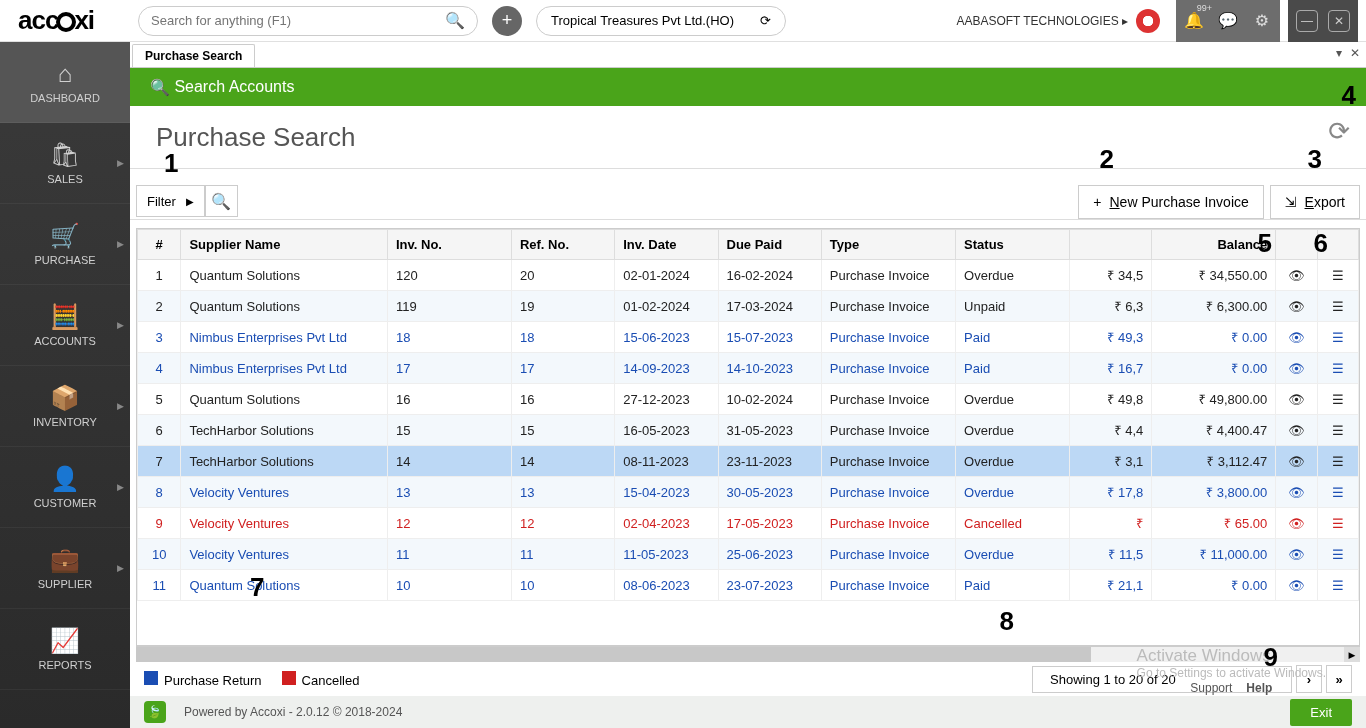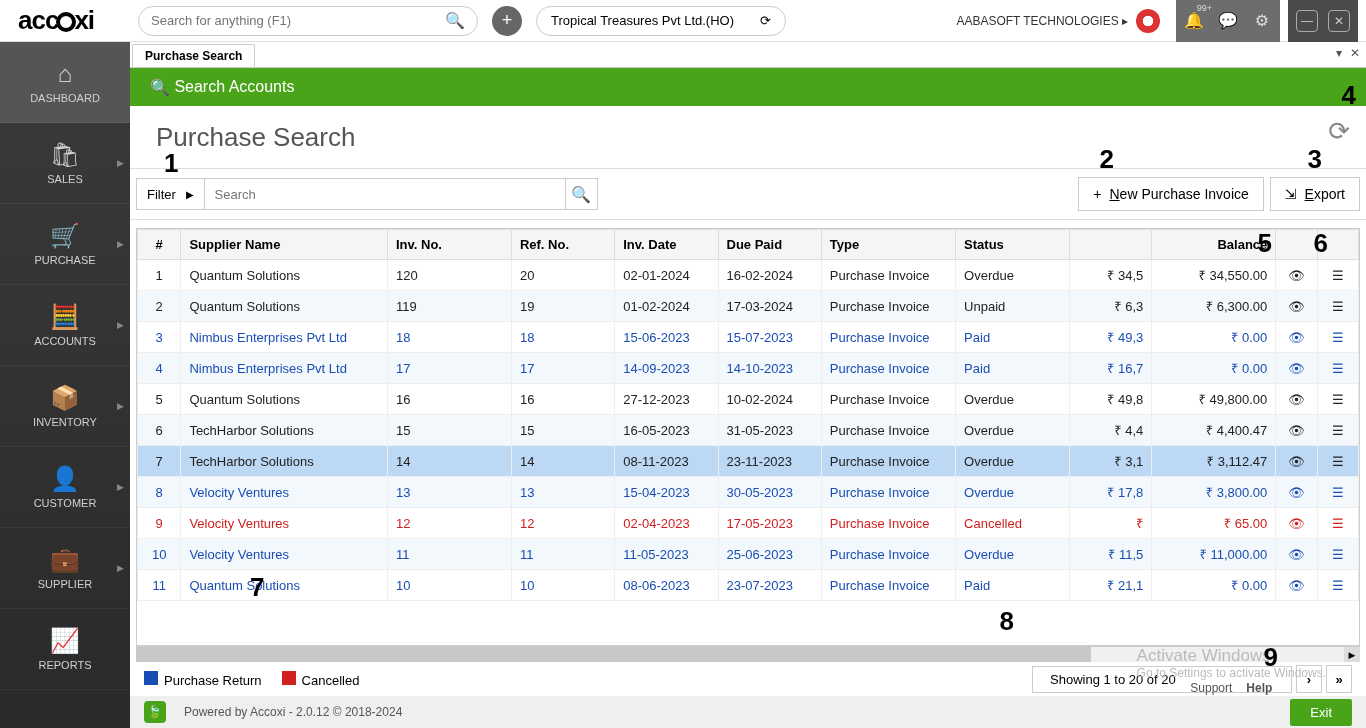--- a/index.html
+++ b/index.html
@@ -27,21 +27,21 @@
 .sbicon{font-size:24px}
 .content{flex:1;display:flex;flex-direction:column;background:#fff;position:relative}
 .tabbar{height:26px;border-bottom:1px solid #ccc;display:flex;align-items:flex-end;padding-left:2px;position:relative}
 .tab{border:1px solid #ccc;border-bottom:none;padding:4px 12px;font-size:12px;background:#fff;font-weight:600;border-radius:2px 2px 0 0}
 .tabbar .tab-close{position:absolute;right:6px;top:4px;font-size:12px;color:#555;display:flex;gap:8px}
 .greenbar{height:38px;background:#4aa41a;color:#fff;display:flex;align-items:center;padding:0 20px;font-size:16px}
 .greenbar .rt{margin-left:auto;font-size:15px}
 .page-title-row{height:62px;display:flex;align-items:center;padding:0 26px;position:relative}
 .page-title{font-size:26px;color:#555;font-weight:400}
 .refresh-big{position:absolute;right:16px;top:10px;font-size:26px;color:#888;cursor:pointer}
-.toolbar{height:52px;border-top:1px solid #ddd;border-bottom:1px solid #ddd;display:flex;align-items:center;padding:0 6px;gap:0}
+.toolbar{height:52px;border-top:1px solid #ddd;border-bottom:1px solid #ddd;display:flex;padding:16px 6px;gap:0}
 .filter-box{display:flex;align-items:center;border:1px solid #ccc;height:32px}
 .filter-box .flabel{padding:0 10px;font-size:13px;border-right:1px solid #ccc;height:100%;display:flex;align-items:center;gap:10px}
 .filter-box input{border:none;outline:none;padding:0 10px;width:360px;height:100%;font-size:13px}
 .filter-box .sbtn{width:32px;height:100%;border-left:1px solid #ccc;display:flex;align-items:center;justify-content:center;cursor:pointer}
 .toolbar-right{margin-left:auto;display:flex;gap:6px}
 .tbtn{border:1px solid #ccc;height:34px;padding:0 14px;display:flex;align-items:center;gap:8px;font-size:14px;cursor:pointer;background:#fff}
 .tbtn .u{text-decoration:underline}
 .table-wrap{flex:1;overflow:hidden;margin:8px 6px 0 6px;border:1px solid #ccc;position:relative}
 table{width:100%;border-collapse:collapse;font-size:13px;table-layout:fixed}
 th{background:#f5f5f5;border:1px solid #ddd;padding:7px 8px;text-align:left;font-weight:600;font-size:13px}
@@ -155,21 +155,20 @@
     <div class="page-title-row">
       <div class="page-title">Purchase Search</div>
       <div class="refresh-big">⟳</div>
     </div>
     <div class="toolbar">
       <div class="filter-box">
         <div class="flabel">
           <span>Filter</span>
           <span style="font-size:10px">▶</span>
         </div>
-        <input placeholder="Search" style="">
         <div class="sbtn">🔍</div>
       </div>
       <div class="toolbar-right">
         <div class="tbtn">
           <span>+</span>
           <span><span class="u">N</span>ew Purchase Invoice</span>
         </div>
         <div class="tbtn">
           <span>⇲</span>
           <span><span class="u">E</span>xport</span>

